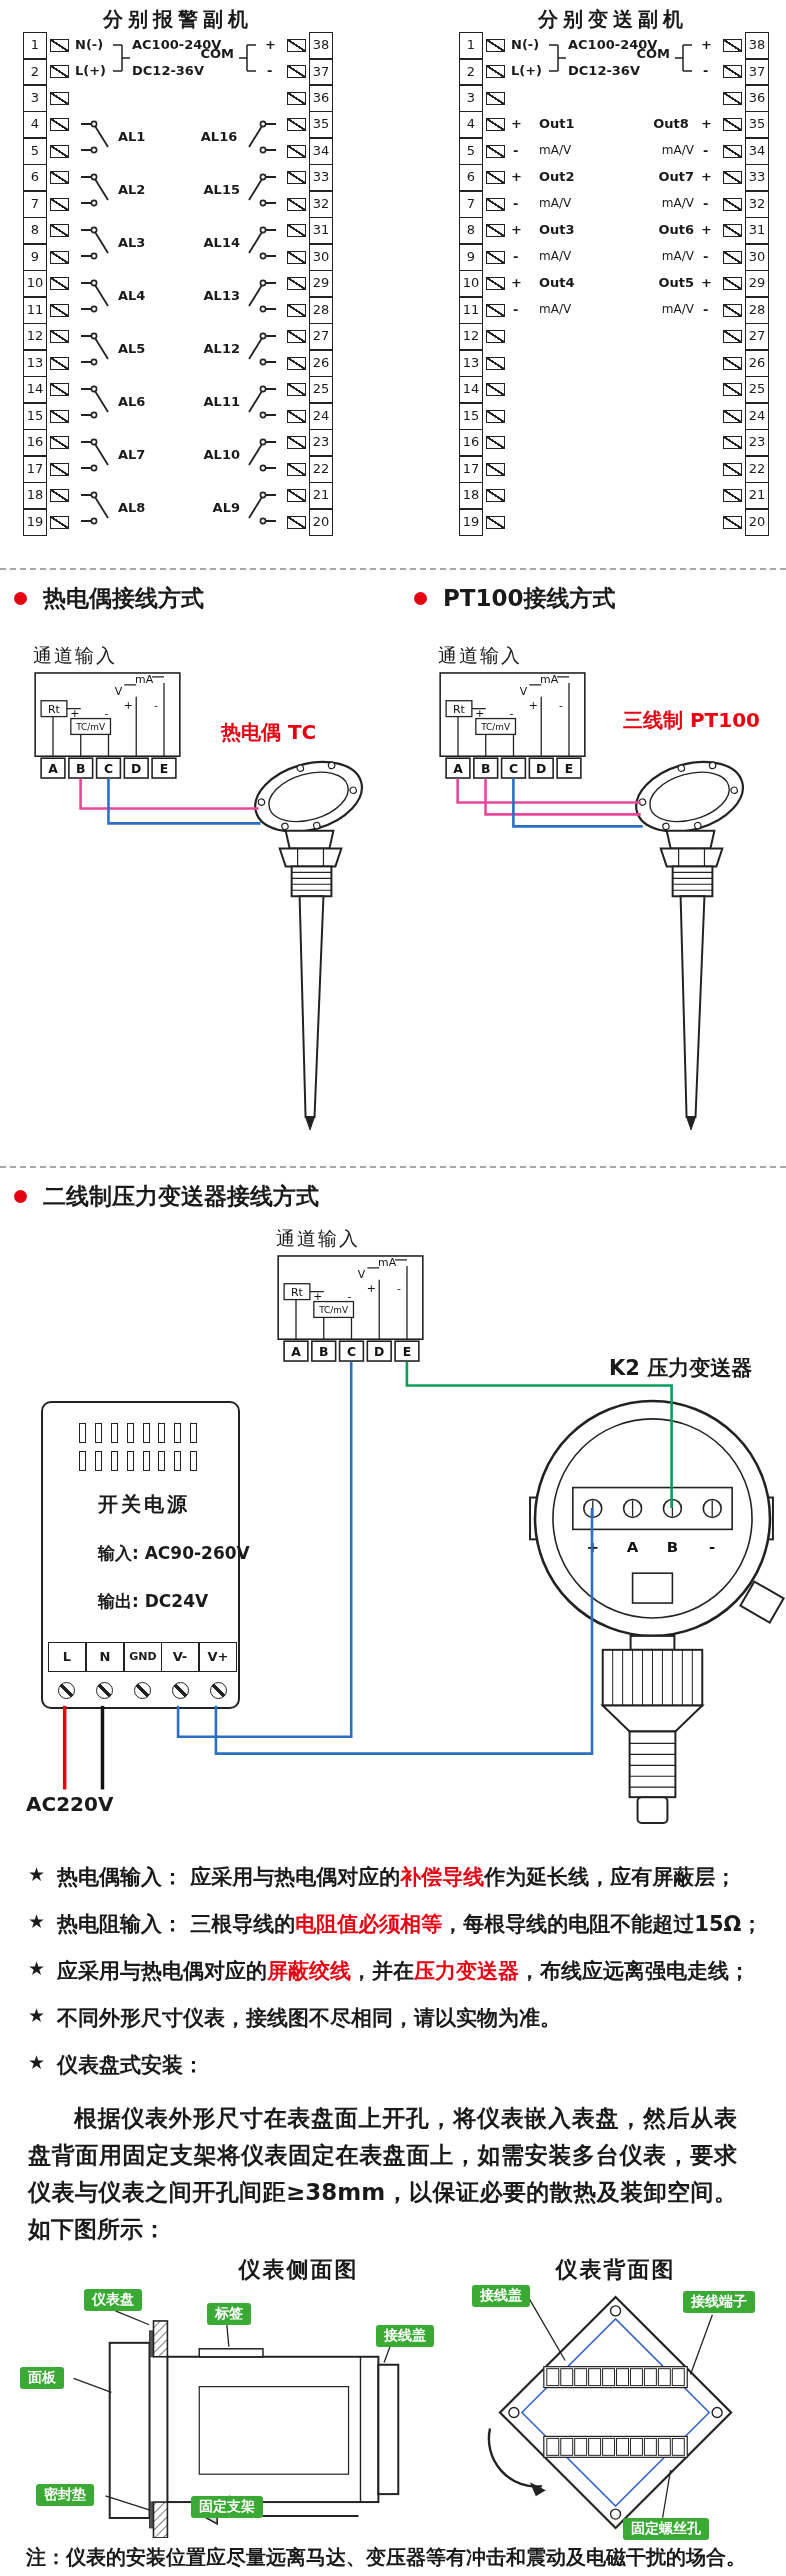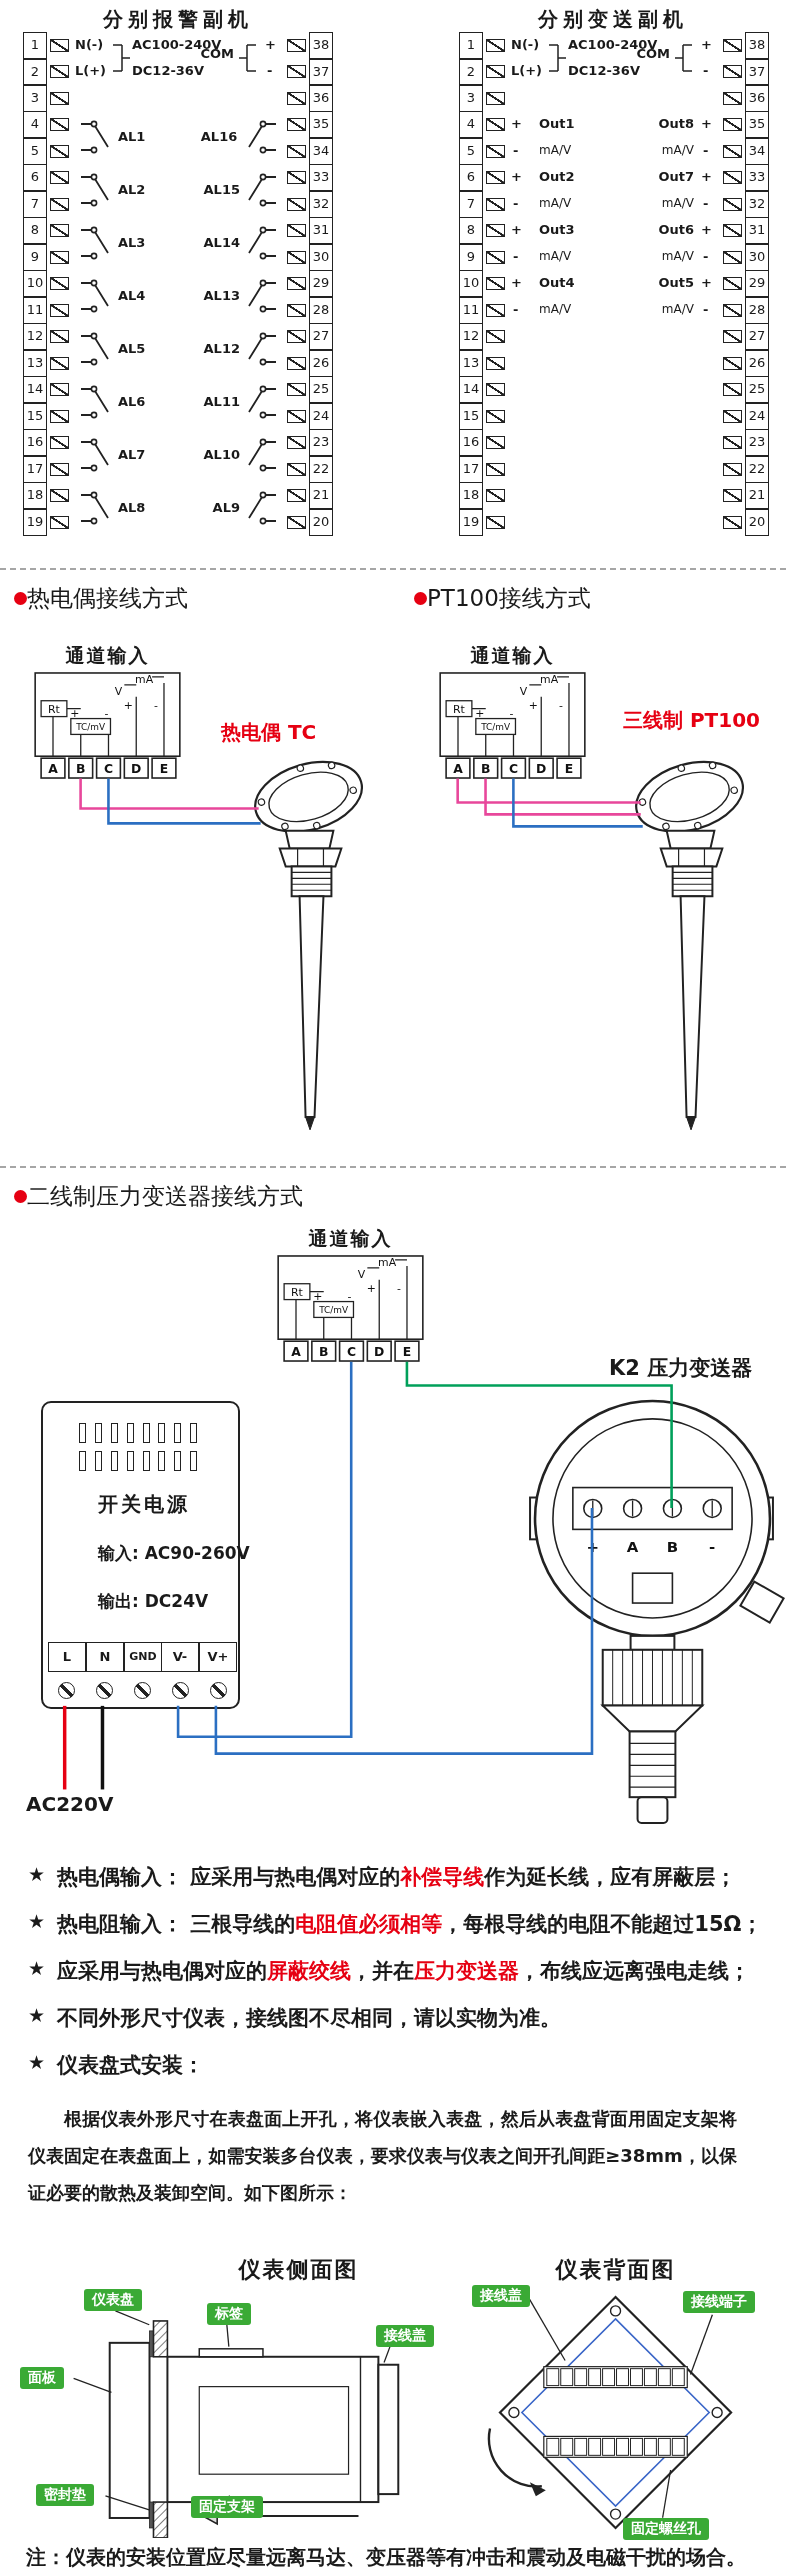--- a/index.html
+++ b/index.html
@@ -7,37 +7,37 @@
   #canvas{position:relative;width:786px;height:2576px;background:#fff;overflow:hidden}
   .abs{position:absolute}
   .ttitle{position:absolute;font-size:20px;font-weight:700;text-align:center;letter-spacing:5px;white-space:nowrap}
   .tblock{position:absolute;width:310px;height:504px}
   .tnum{position:absolute;width:24px;height:26.5px;border:1px solid #222;font-size:13px;line-height:24px;text-align:center;background:#fff}
   .ticon{position:absolute;width:19px;height:13px;border:1.5px solid #222;background:linear-gradient(to top right,transparent 44%,#222 45%,#222 55%,transparent 56%)}
   .tlab{position:absolute;font-size:13px;white-space:nowrap}
   .b{font-weight:700}
   .sm{font-size:12px}
   .divider{position:absolute;left:0;width:786px;border-top:2px dashed #a6a6a6}
-  .hdr{position:absolute;font-size:23px;font-weight:400;display:flex;align-items:center;gap:0;white-space:nowrap}
+  .hdr{position:absolute;font-size:23px;font-weight:700;display:flex;align-items:center;gap:16px;white-space:nowrap}
   .dot{width:13px;height:13px;border-radius:50%;background:var(--red);flex:0 0 auto}
-  .chan-title{position:absolute;width:149px;text-align:center;font-size:19px;font-weight:700;letter-spacing:2px}
+  .chan-title{position:absolute;width:149px;text-align:left;font-size:19px;font-weight:400;letter-spacing:2px}
   .rlabel{position:absolute;font-size:20px;font-weight:700;color:var(--red);white-space:nowrap}
   .klabel{position:absolute;font-size:21px;font-weight:700;white-space:nowrap}
   #psu{position:absolute;left:41px;top:1401px;width:199px;height:308px;border:2.5px solid #222;border-radius:10px;background:#fff}
   .vent{position:absolute;width:7px;height:20px;border:1.5px solid #222}
   .psu-t1{position:absolute;left:55px;top:88px;font-size:20px;font-weight:700;letter-spacing:3px}
   .psu-t{position:absolute;font-size:17px;font-weight:600;white-space:nowrap}
   .pterm{position:absolute;width:38px;height:30px;border:1.5px solid #222;text-align:center;font-size:13px;font-weight:700;line-height:27px;background:#fff}
   .screw{position:absolute;width:17px;height:17px;border:1.5px solid #222;border-radius:50%;background:linear-gradient(45deg,transparent 42%,#222 43%,#222 57%,transparent 58%)}
   .aclabel{position:absolute;font-size:20px;font-weight:700}
   #notes{position:absolute;left:28px;top:1863px;width:737px}
   .note{height:47px;font-size:21px;font-weight:600;display:flex;align-items:flex-start;white-space:nowrap}
   .star{margin-right:12px;font-size:19px}
   .red{color:var(--red)}
-  .para{position:absolute;left:28px;top:2100px;width:709px;font-size:18px;line-height:37px;text-indent:2em;font-weight:600;text-align:justify}
+  .para{position:absolute;left:28px;top:2100px;width:709px;font-size:23px;line-height:37px;text-indent:2em;font-weight:600;text-align:justify}
   .dtitle{position:absolute;width:169px;text-align:center;font-size:22px;font-weight:700;letter-spacing:2px}
   .glabel{position:absolute;background:var(--label_green);color:#fff;font-size:14px;font-weight:600;padding:2px 8px;border-radius:3px;white-space:nowrap;z-index:6}
   .footer{position:absolute;left:26px;top:2544px;font-size:20px;font-weight:700;white-space:nowrap}
   svg{display:block}
   .w{fill:none}
   .w-pink{stroke:var(--pink)}
   .w-blue{stroke:var(--blue)}
   .w-green{stroke:var(--green)}
   .w-red{stroke:var(--red)}
   .w-black{stroke:var(--wire_black)}
@@ -339,21 +339,21 @@
       <span class="tlab b" style="left:52px;top:190px;">+</span>
       <span class="tlab b" style="left:54px;top:217px;">-</span>
       <span class="tlab b" style="left:80px;top:190px;">Out3</span>
       <span class="tlab sm" style="left:80px;top:217px;">mA/V</span>
       <span class="tlab b" style="left:52px;top:243px;">+</span>
       <span class="tlab b" style="left:54px;top:270px;">-</span>
       <span class="tlab b" style="left:80px;top:243px;">Out4</span>
       <span class="tlab sm" style="left:80px;top:270px;">mA/V</span>
       <span class="tlab b" style="left:242px;top:84px;">+</span>
       <span class="tlab b" style="left:244px;top:111px;">-</span>
-      <span class="tlab b" style="left:189px;top:84px;width:46px;text-align:right">Out8</span>
+      <span class="tlab b" style="left:189px;top:84px;width:46px;text-align:center">Out8</span>
       <span class="tlab sm" style="left:189px;top:111px;width:46px;text-align:right">mA/V</span>
       <span class="tlab b" style="left:242px;top:137px;">+</span>
       <span class="tlab b" style="left:244px;top:164px;">-</span>
       <span class="tlab b" style="left:189px;top:137px;width:46px;text-align:right">Out7</span>
       <span class="tlab sm" style="left:189px;top:164px;width:46px;text-align:right">mA/V</span>
       <span class="tlab b" style="left:242px;top:190px;">+</span>
       <span class="tlab b" style="left:244px;top:217px;">-</span>
       <span class="tlab b" style="left:189px;top:190px;width:46px;text-align:right">Out6</span>
       <span class="tlab sm" style="left:189px;top:217px;width:46px;text-align:right">mA/V</span>
       <span class="tlab b" style="left:242px;top:243px;">+</span>

